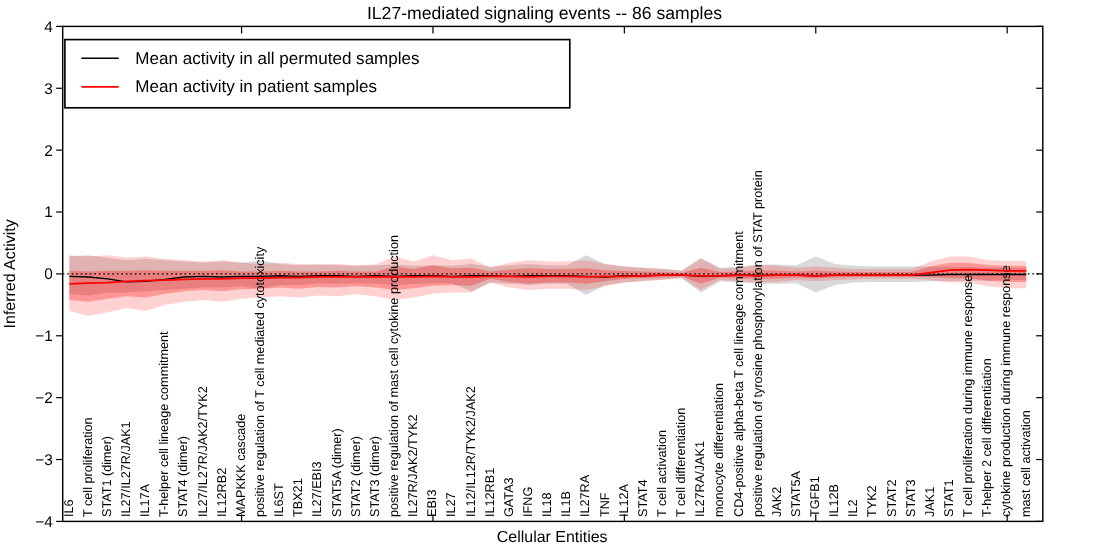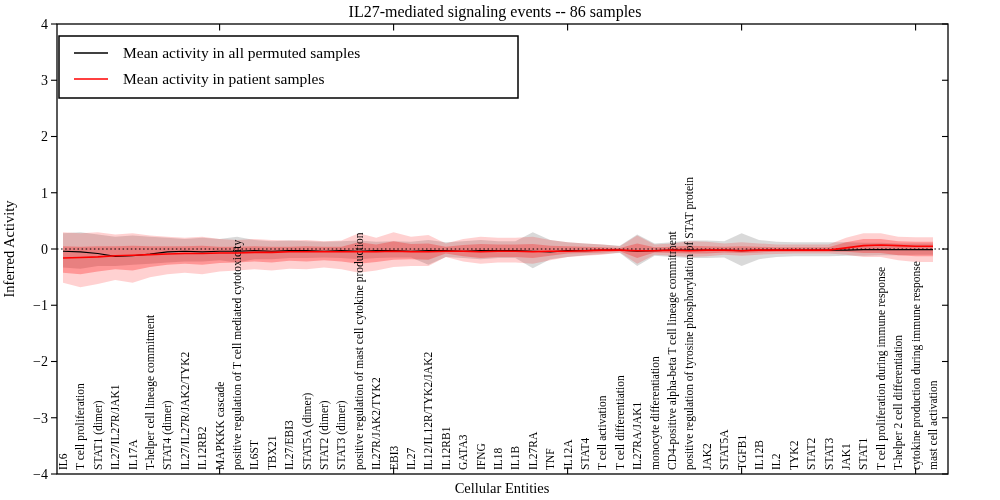--- a/index.html
+++ b/index.html
@@ -1,20 +1,20 @@
 <!DOCTYPE html>
 <html><head>
 <meta charset="utf-8">
 <style>
   html,body{margin:0;padding:0;background:#ffffff;}
   .figure{
     position:relative;
     width:1000px;height:500px;
     background:#ffffff;
-    font-family:Liberation Serif, serif;
+    font-family:Liberation Sans, sans-serif;
     overflow:hidden;
   }
   svg text{fill:#000000;}
   .title-text{font-size:16px;}
   .axis-label{font-size:14.5px;}
   .ytick-label{font-size:14px;}
   .xcat-label{font-size:11.5px;}
   .legend-label{font-size:15.5px;}
 </style>
 </head>

